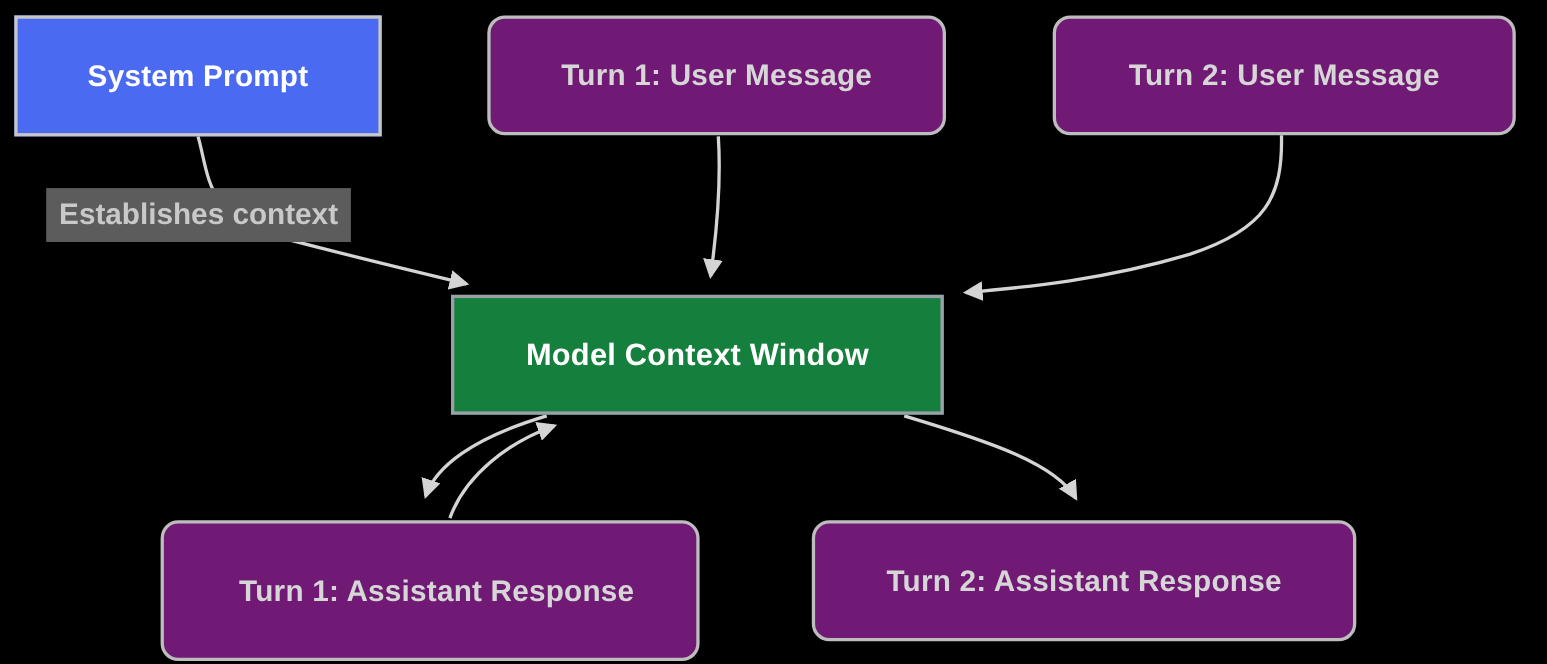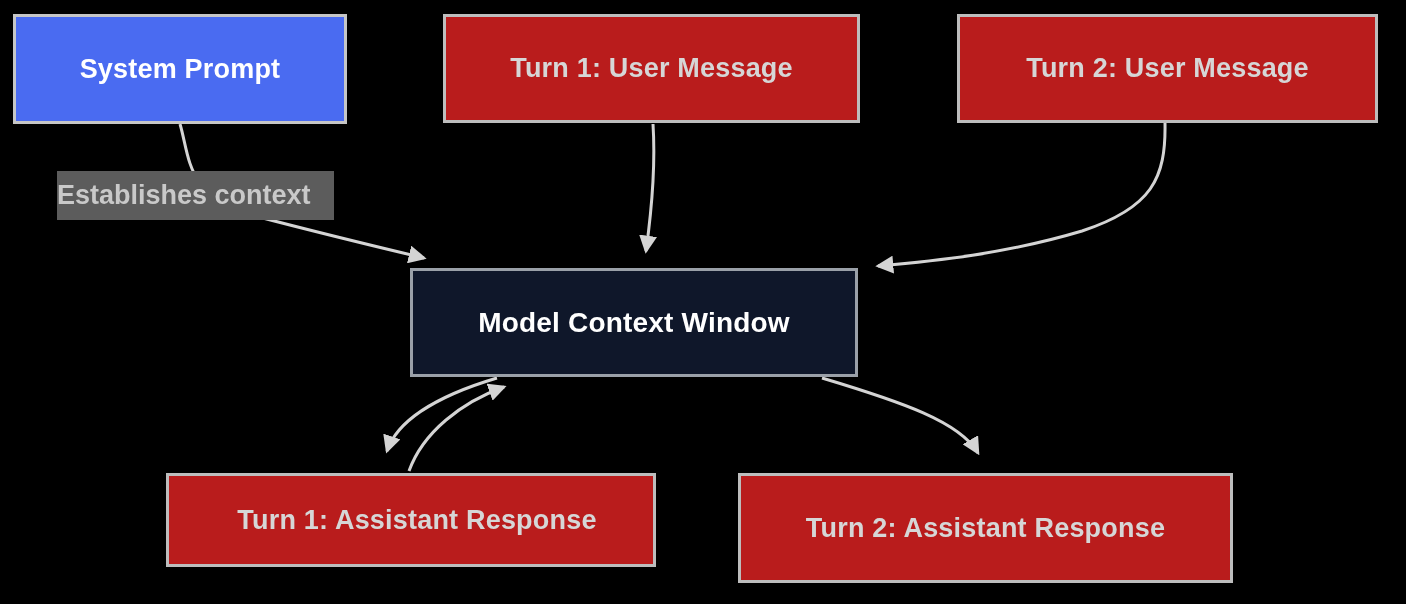--- a/index.html
+++ b/index.html
@@ -40,46 +40,47 @@
     letter-spacing: 0.2px;
     text-align: center;
   }
   .n-system {
     left: 13px; top: 14px; width: 334px; height: 110px;
     background: #4a6bf1;
     color: #ffffff;
     border-color: #c6c6c6;
   }
   .n-dark {
-    background: #b91c1c;
+    background: #701a75;
     color: #d6d6d6;
     border-color: #bdbdbd;
+    border-radius: 16px;
   }
   .n-t1u { left: 443px; top: 14px;  width: 417px; height: 109px; }
   .n-t2u { left: 957px; top: 14px;  width: 421px; height: 109px; justify-content: center; }
   .n-ctx {
     left: 410px; top: 268px; width: 448px; height: 109px;
-    background: #0f172a;
+    background: #15803d;
     color: #ffffff;
     border-color: #9aa0a8;
     font-size: 28px;
   }
-  .n-t1a { left: 166px; top: 473px; width: 490px; height: 94px; padding-left: 12px; }
+  .n-t1a { left: 146px; top: 473px; width: 490px; height: 128px; padding-left: 12px; }
   .n-t2a { left: 738px; top: 473px; width: 495px; height: 110px; text-align: right; }
   .edge-label {
     position: absolute;
     left: 42px; top: 171px; width: 277px; height: 49px;
     box-sizing: border-box;
     background: #5c5c5c;
     color: #c9c9c9;
     font-size: 27px;
     font-weight: 600;
     display: flex;
     align-items: center;
-    margin-left: 15px;
+    justify-content: center;
   }
 </style>
 </head>
 <body>
 
 <div class="canvas">
 
   <svg class="edges-layer" viewBox="0 0 1406 604" xmlns="http://www.w3.org/2000/svg">
     <defs>
       <marker id="arrow" viewBox="0 0 10 10" refX="8.5" refY="5" markerWidth="6" markerHeight="6" orient="auto-start-reverse">

